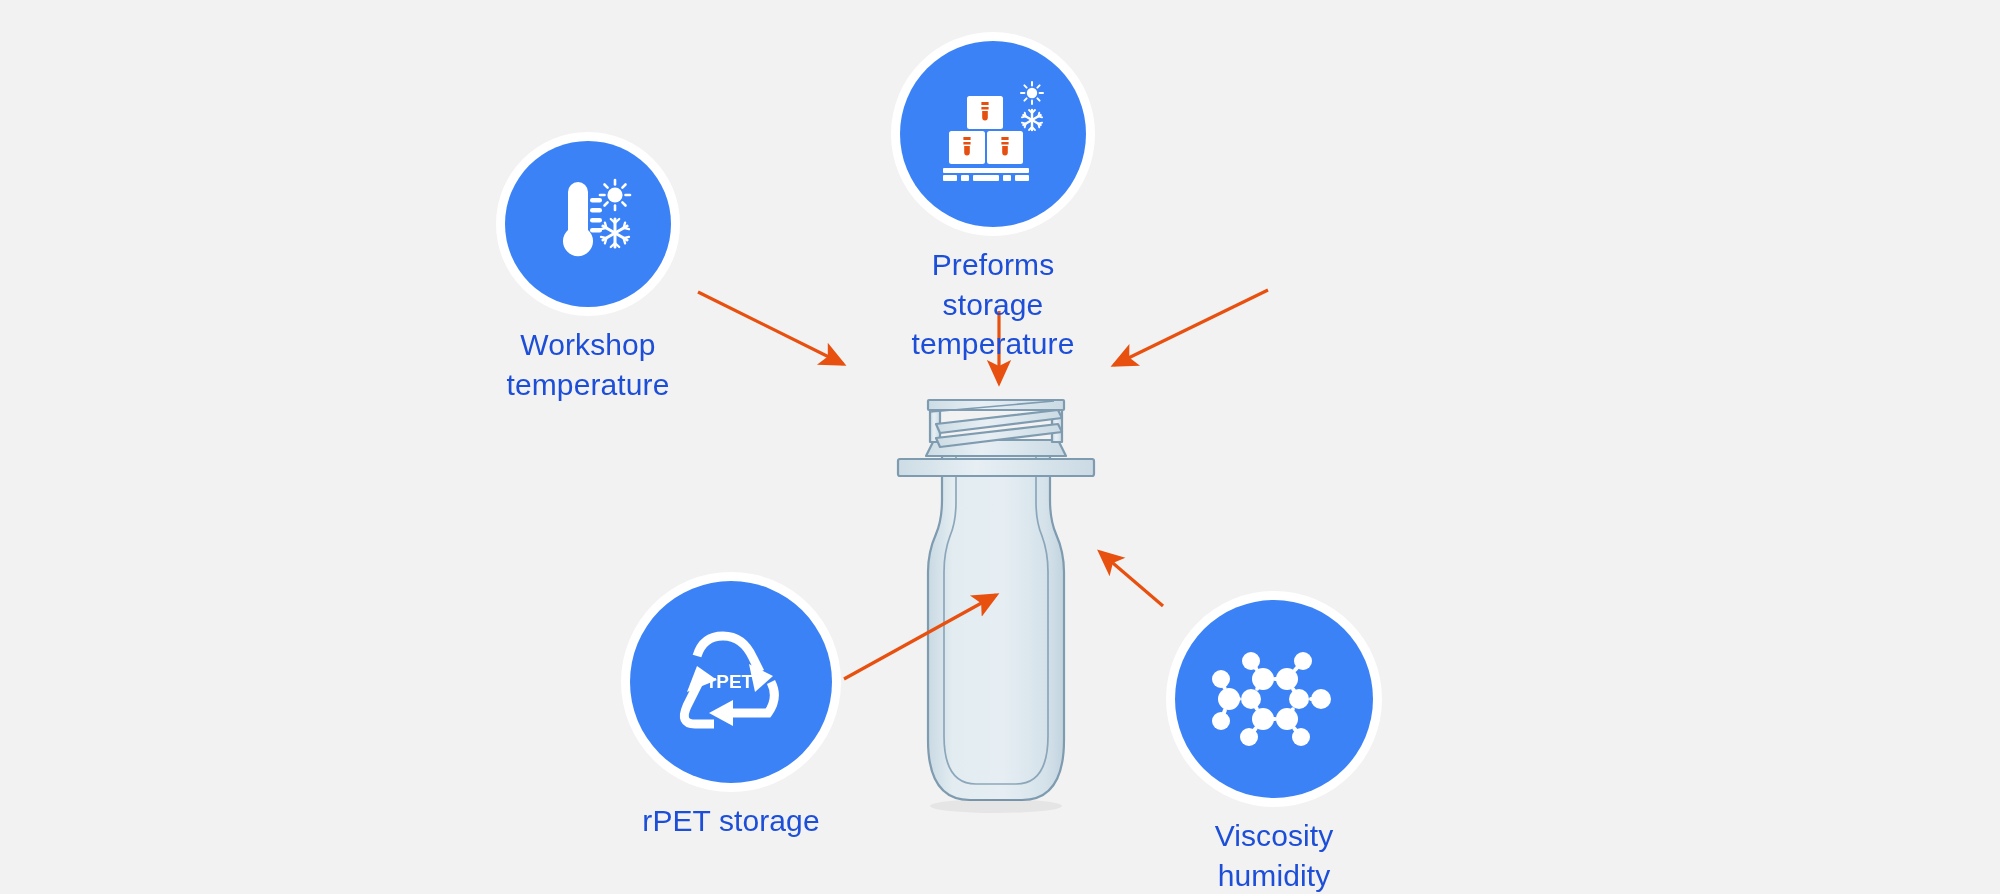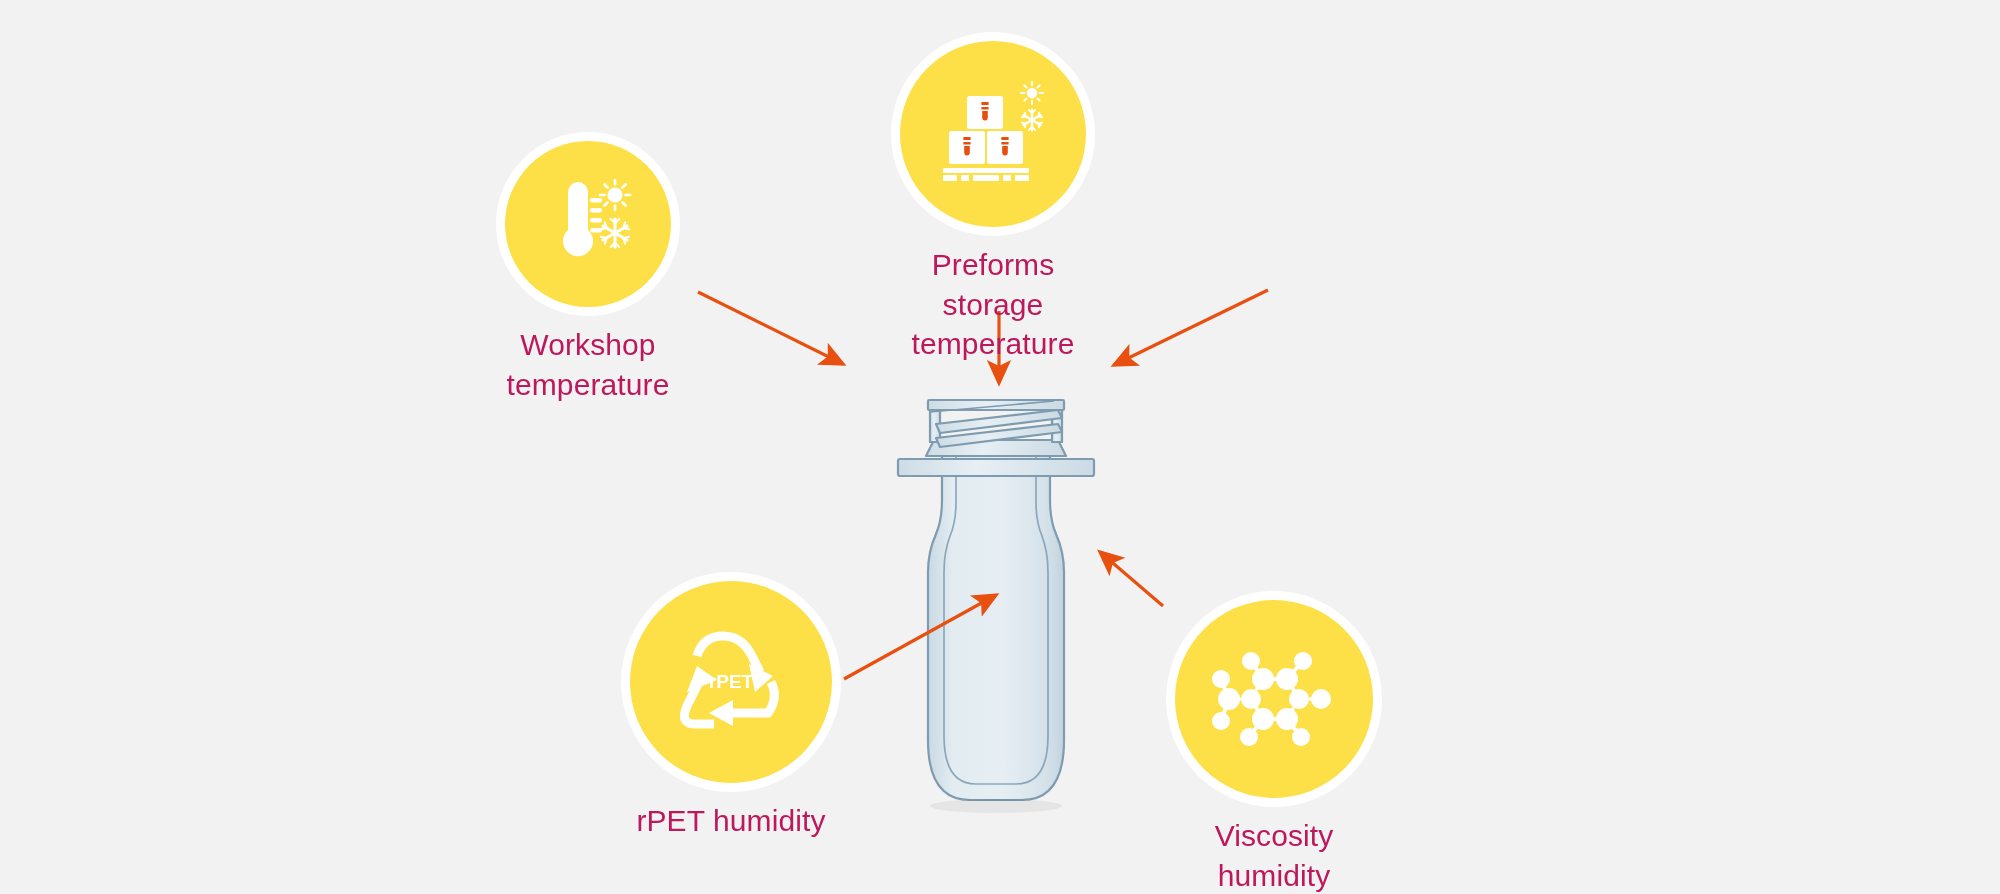--- a/index.html
+++ b/index.html
@@ -20,30 +20,30 @@
     background: #f2f2f2;
   }
   .node {
     position: absolute;
     display: flex;
     flex-direction: column;
     align-items: center;
   }
   .bubble {
     border-radius: 50%;
-    background: #fde047;
+    background: #3b82f6;
     box-shadow: 0 0 0 9px #ffffff, 0 2px 7px rgba(0,0,0,0.13);
     display: flex;
     align-items: center;
     justify-content: center;
   }
   .node-label {
     margin-top: 18px;
     text-align: center;
-    color: #be185d;
+    color: #1d4ed8;
     font-size: 30px;
     line-height: 1.32;
     white-space: pre-line;
     letter-spacing: 0.1px;
   }
   .arrow-layer, .preform-layer {
     position: absolute;
     left: 0;
     top: 0;
     width: 2000px;
@@ -270,21 +270,21 @@
 
           <path d="M 82 46 L 106 58 L 88 74 Z"></path>
 
           <path d="M 66 82 L 66 108 L 42 95 Z"></path>
 
           <path d="M 20 74 L 30 48 L 50 62 Z"></path>
         </g>
         <text x="64" y="70" fill="#ffffff" font-family="'Liberation Sans', sans-serif" font-size="19" font-weight="bold" text-anchor="middle">rPET</text>
       </svg>
     </div>
-    <div class="node-label">rPET humidity</div>
+    <div class="node-label">rPET storage</div>
   </div>
 
   <div class="node" style="left:1175px; top:600px; width:198px;">
     <div class="bubble" style="width:198px;height:198px;">
       <svg width="126" height="112" viewBox="0 0 126 112">
         <g stroke="#ffffff" stroke-width="4" stroke-dasharray="7 5" stroke-linecap="round">
 
           <line x1="52" y1="36" x2="76" y2="36"></line>
           <line x1="76" y1="36" x2="88" y2="56"></line>
           <line x1="88" y1="56" x2="76" y2="76"></line>

